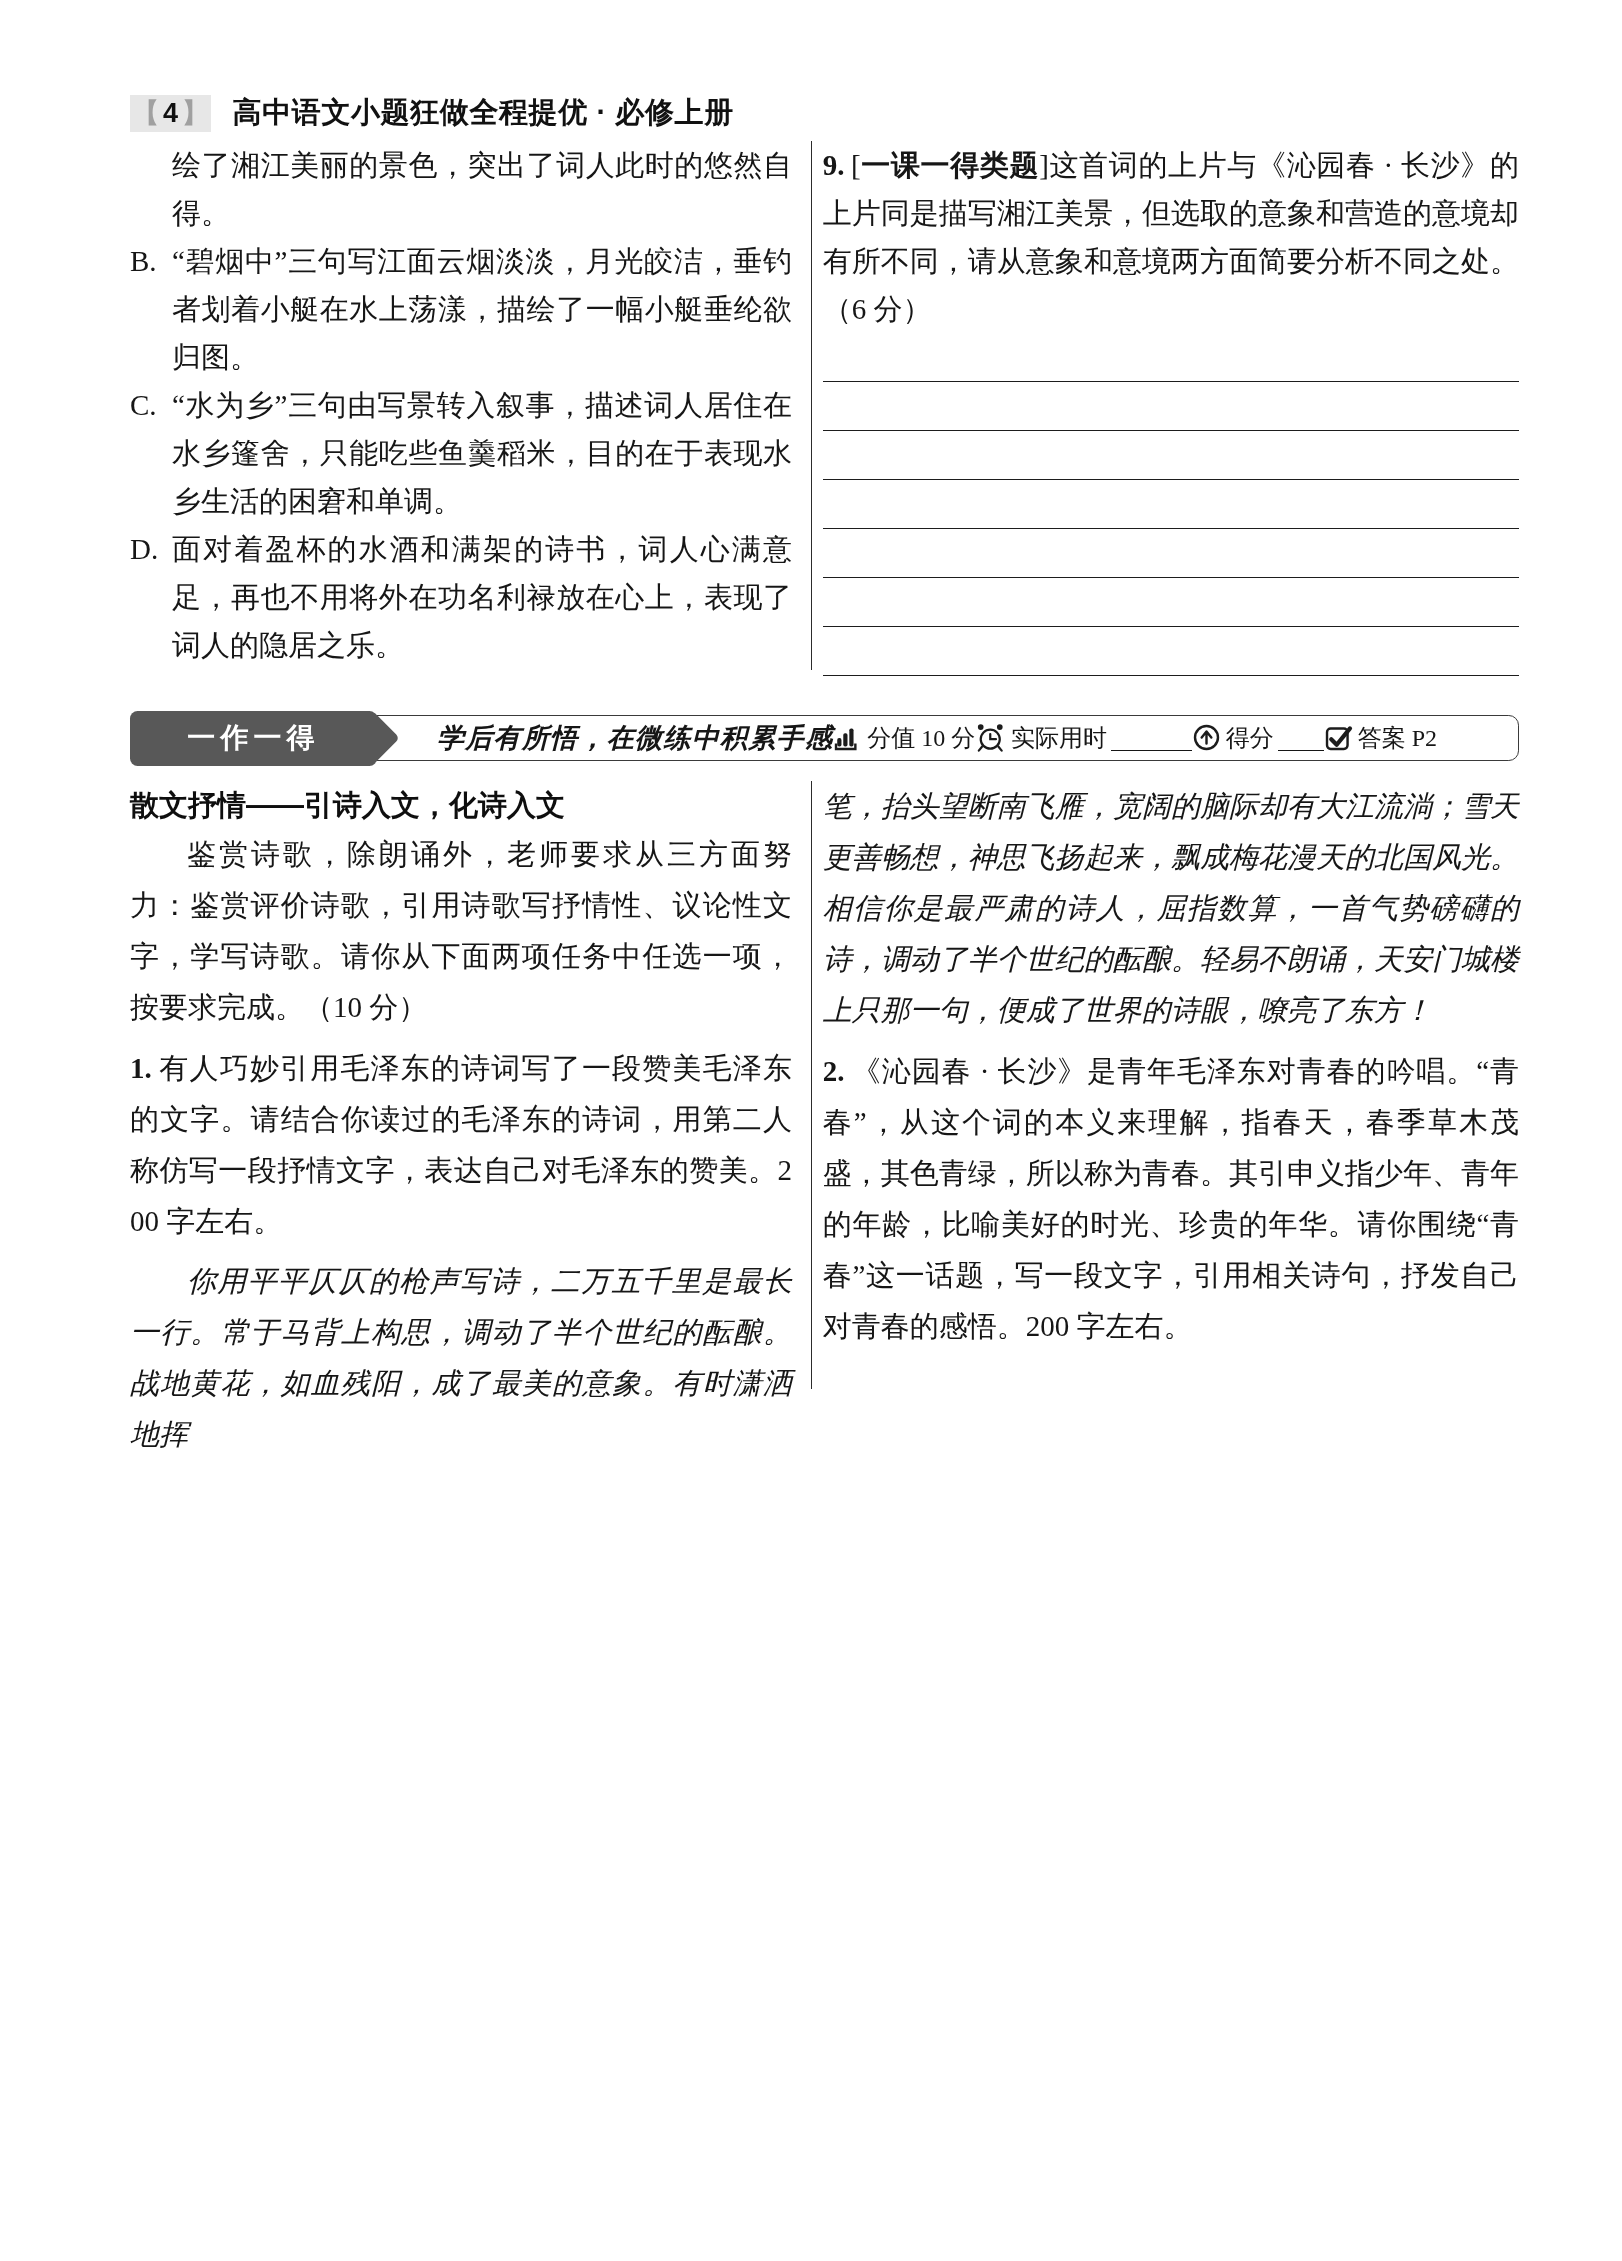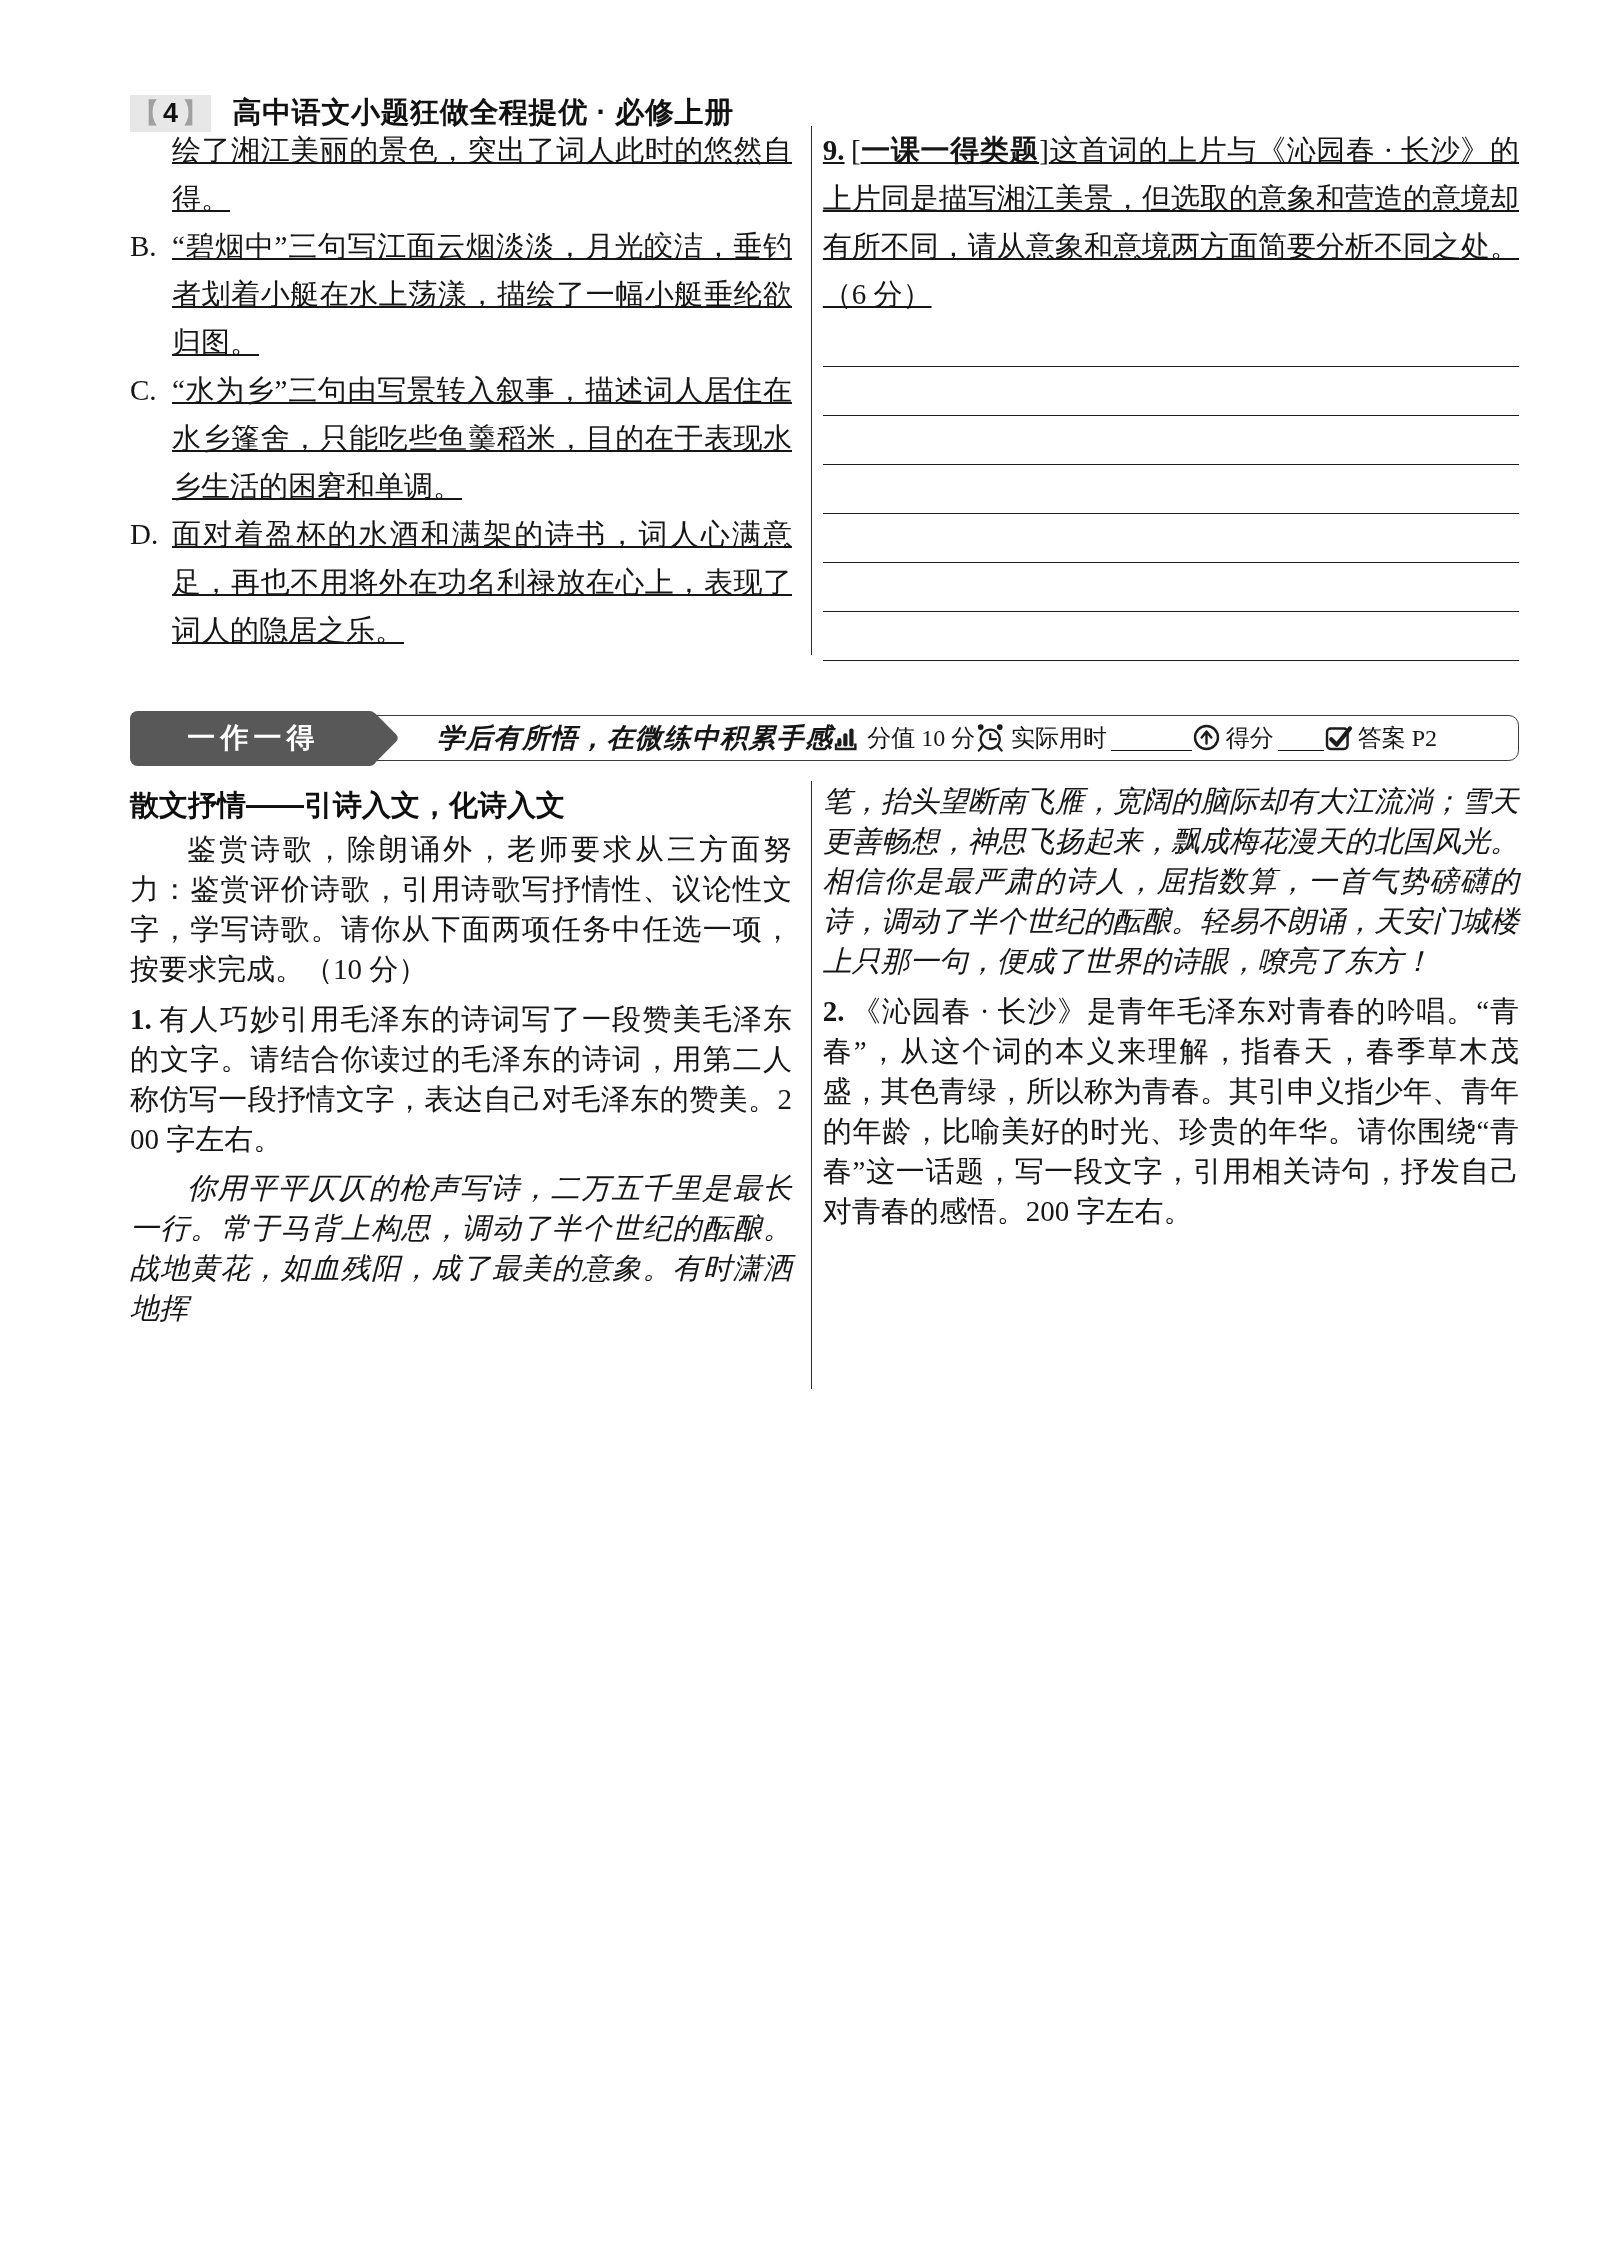--- a/index.html
+++ b/index.html
@@ -24,28 +24,28 @@
   .doc-title{
     margin-left:21.6px;
     font-family:"Liberation Sans","DejaVu Sans",sans-serif;
     font-weight:700;font-size:29px;letter-spacing:0.6px;color:#111;
   }
   
   .cols{position:absolute;left:130px;width:1389px;display:flex;}
   .col-left{width:662px;flex:none;}
   .v-divider{flex:none;width:0;border-left:1.9px solid #2c2c2c;margin-left:19px;margin-right:10.8px;}
   .col-right{flex:1;min-width:0;}
-  .cols-top{top:126px;text-decoration:underline;}
+  .cols-top{top:141px;}
   .cols-top .v-divider{height:529px;}
   .cols-bottom{top:781px;}
   .cols-bottom .v-divider{height:608px;}
   
   p{margin:0;}
   .body-text{font-size:29px;line-height:48px;text-align:justify;word-break:break-all;}
-  .cols-bottom .body-text{line-height:40px;font-family:Liberation Serif, serif;}
+  .cols-bottom .body-text{line-height:51px;font-family:Liberation Serif, serif;}
   .hang{position:relative;padding-left:42px;}
   .opt-label{position:absolute;left:0;top:0;font-weight:400;}
   .num{font-weight:700;margin-right:6.4px;}
   .q-tag{
     font-family:"Liberation Sans","DejaVu Sans",sans-serif;
     font-weight:700;
   }
   .q-bracket{font-weight:400;font-family:"Liberation Serif","DejaVu Serif",serif;}
   .indent2{text-indent:57px;}
   .kai{font-style:italic;}

